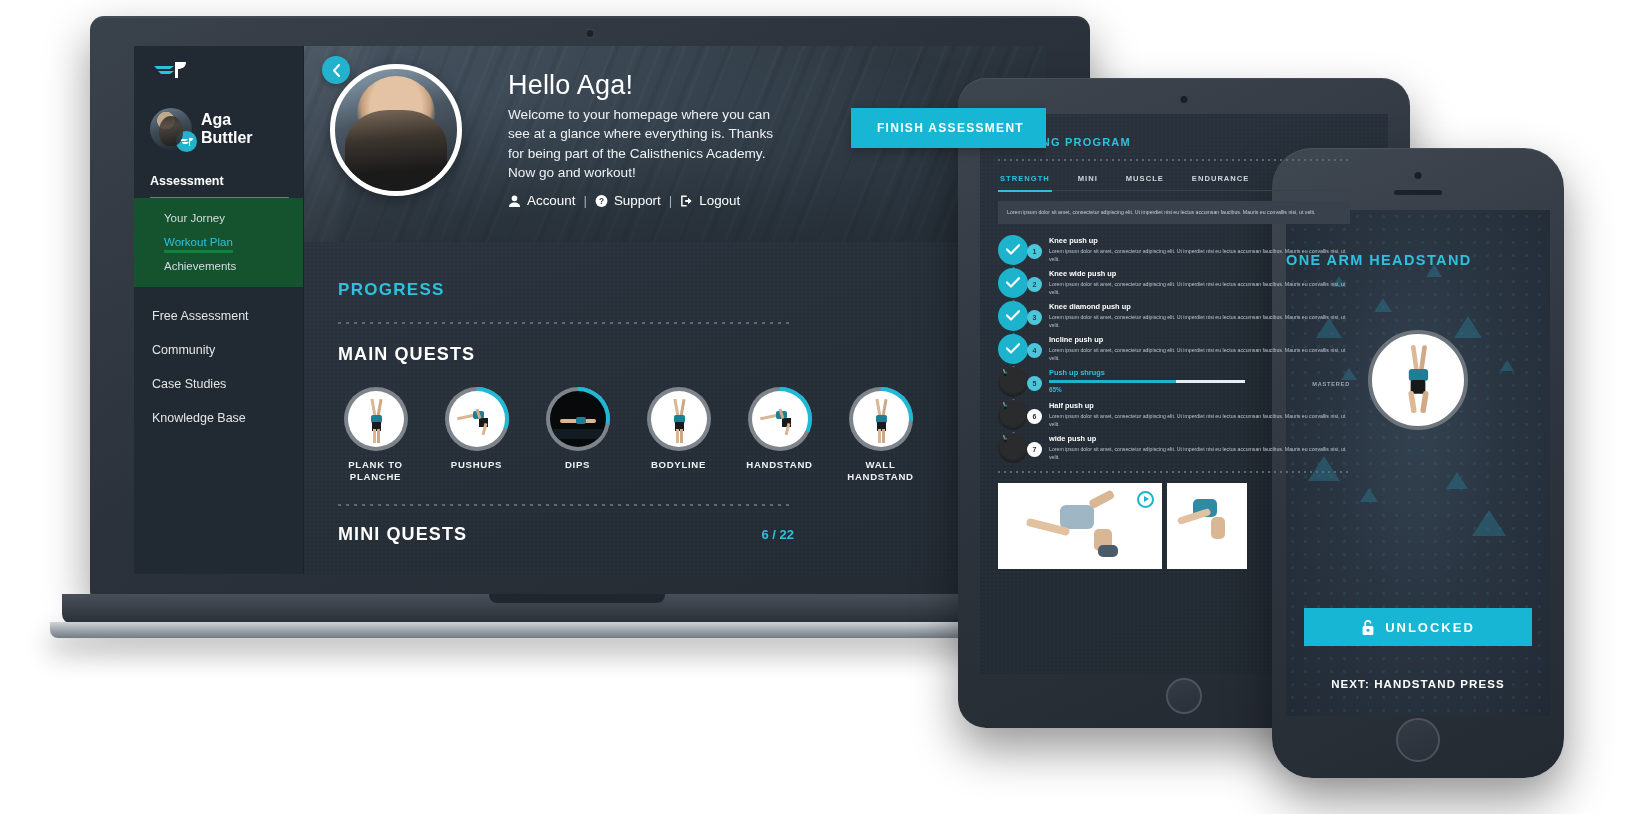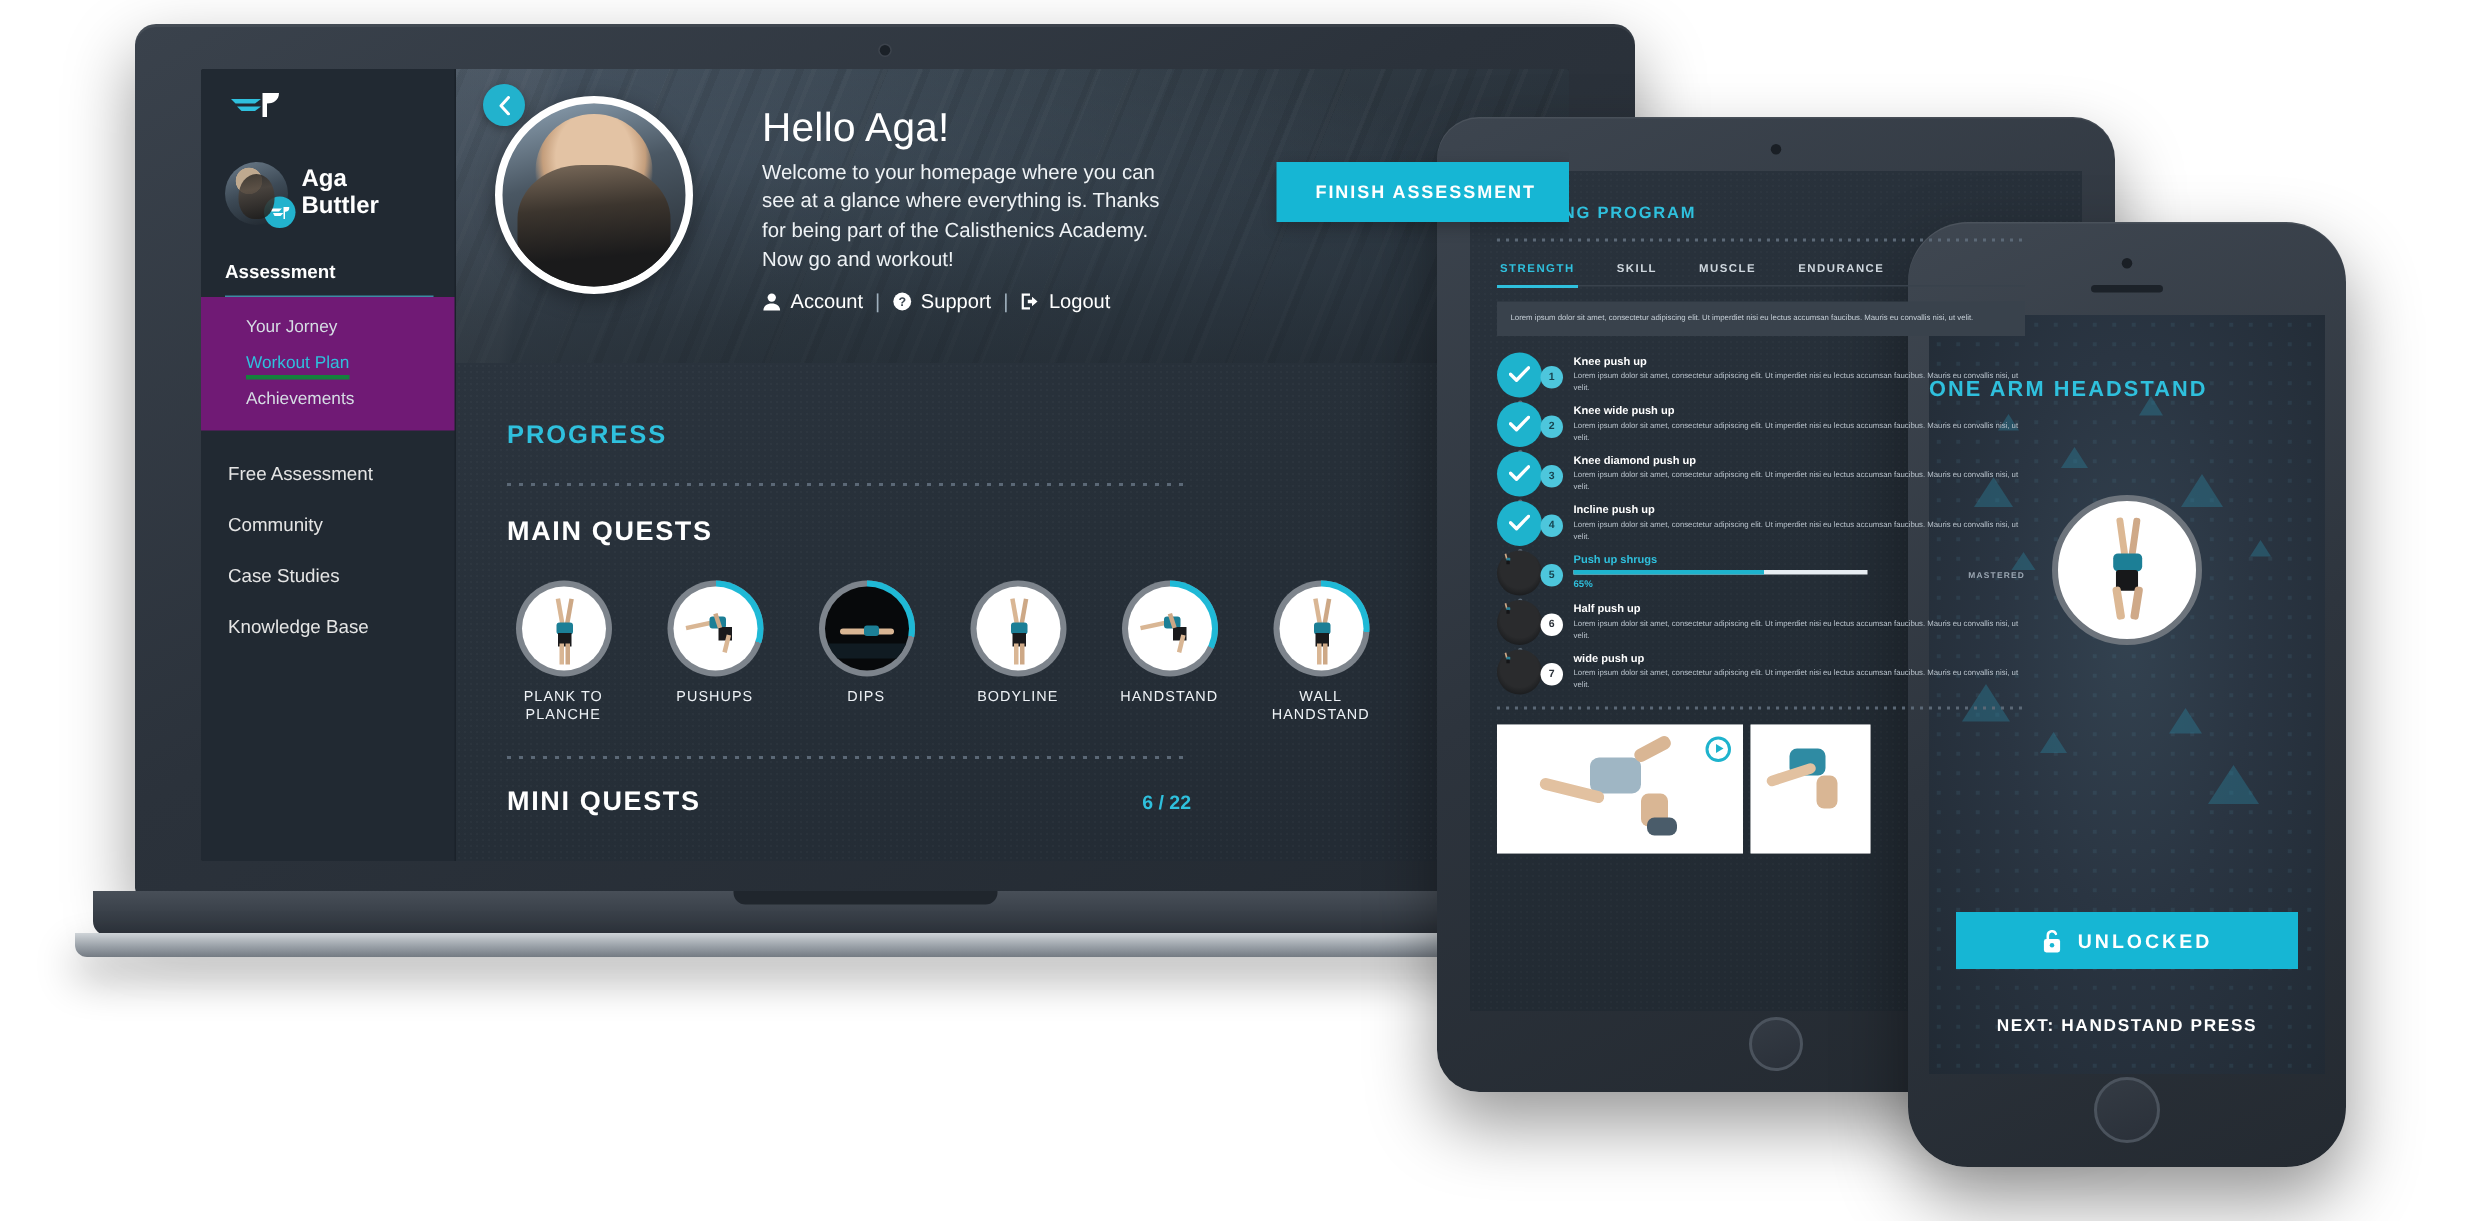--- a/index.html
+++ b/index.html
@@ -71,21 +71,21 @@
     position: absolute; right: -5px; bottom: -2px; width: 21px; height: 21px;
     border-radius: 50%; background: #22b2cd; display: flex; align-items: center; justify-content: center;
   }
   .avatar-badge svg { width: 13px; height: 8px; }
   .user-name { font-size: 16px; font-weight: 700; color: #fff; line-height: 1.12; }
   .nav-head {
     margin: 20px 14px 0 16px; padding-bottom: 9px;
     font-size: 12.5px; font-weight: 700; color: #ffffff;
     border-bottom: 1px solid #3f8aa3;
   }
-  .subnav { background: #701a75; padding: 8px 0 9px 0; }
+  .subnav { background: #14532d; padding: 8px 0 9px 0; }
   .subnav-item {
     font-size: 11.5px; color: #d6dde4; padding: 6px 0 6px 30px; cursor: pointer;
   }
   .subnav-item.active { color: #2fc0dd; }
   .subnav-item.active span { border-bottom: 3px solid #15803d; padding-bottom: 2px; }
   .nav-item {
     font-size: 12.5px; color: #e5e5e5; padding: 10px 0 10px 18px; cursor: pointer;
   }
   .nav-list { padding-top: 12px; }
 
@@ -177,21 +177,21 @@
     background: #7d848c;
   }
   .ring-arc { position: absolute; inset: 0; border-radius: 50%; }
   .ring-photo {
     position: absolute; left: 4px; top: 4px; width: 56px; height: 56px; border-radius: 50%;
     background: #ffffff; overflow: hidden;
   }
   .ring-photo.dark { background: #07090b; }
   .fig { position: absolute; inset: 0; }
   .q-label {
-    margin-top: 8px; font-size: 9.6px; font-weight: 400; color: #eef2f6;
+    margin-top: 8px; font-size: 9.6px; font-weight: 700; color: #eef2f6;
     letter-spacing: .7px; line-height: 1.3;
   }
   .mini-row {
     position: relative; z-index: 2; display: flex; align-items: center;
     justify-content: space-between; width: 456px; margin-top: 18px;
   }
   .mini-count { font-size: 13px; font-weight: 700; color: #2fc0dd; }
 
   
   .tablet { position: absolute; left: 958px; top: 78px; width: 452px; height: 650px; }
@@ -562,21 +562,21 @@
     <div class="tablet-body"></div>
     <div class="tablet-cam"></div>
     <div class="tablet-screen">
       <div class="tp">
         <div class="tp-title">TRAINING PROGRAM</div>
         <div class="tp-rule"></div>
 
         <div class="tabs-wrap">
           <div class="tabs-inner">
             <div class="tab active">STRENGTH</div>
-            <div class="tab">SKILL</div>
+            <div class="tab">MINI</div>
             <div class="tab">MUSCLE</div>
             <div class="tab">ENDURANCE</div>
           </div>
         </div>
 
         <div class="lorem-box">Lorem ipsum dolor sit amet, consectetur adipiscing elit. Ut imperdiet nisi eu lectus accumsan faucibus. Mauris eu convallis nisi, ut velit.</div>
 
         <div class="prog-list">
 
           <div class="prog-item">

